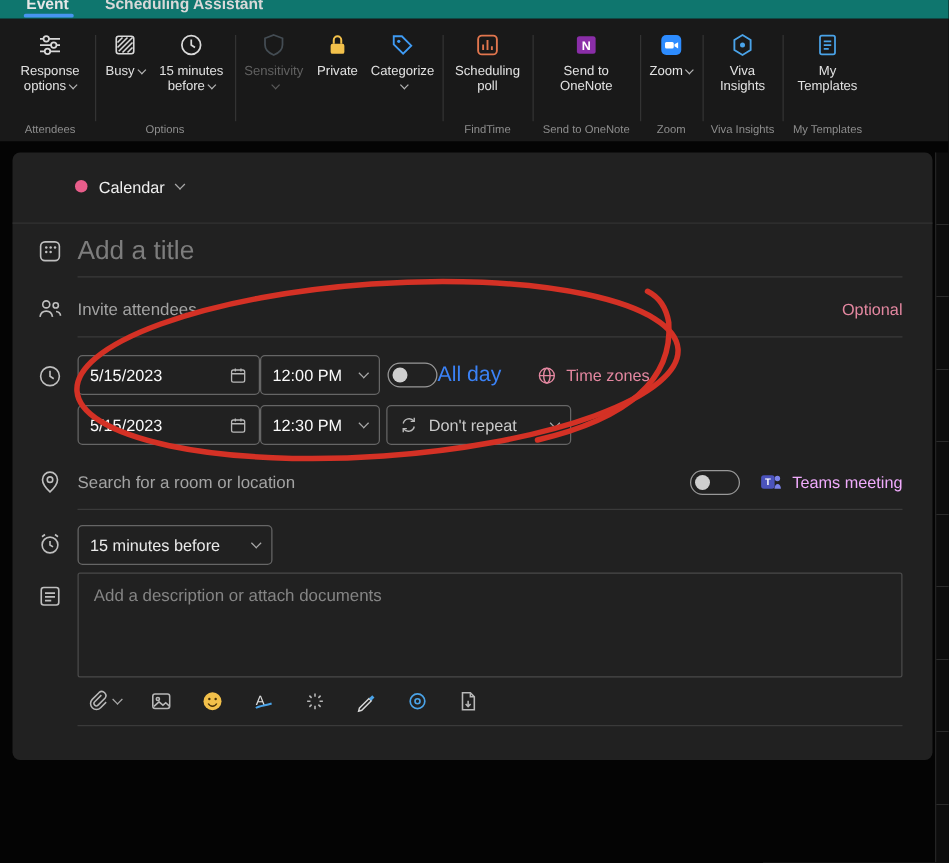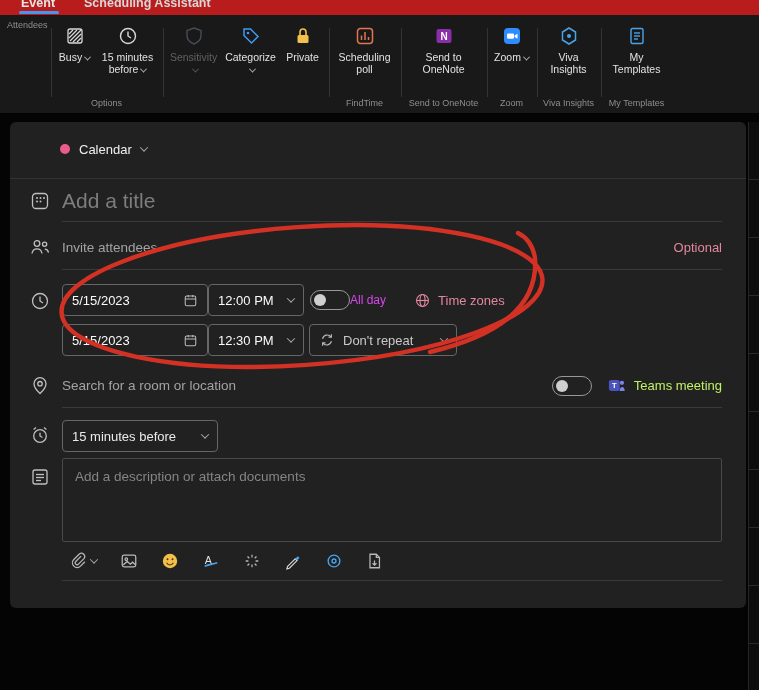--- a/index.html
+++ b/index.html
@@ -5,21 +5,21 @@
   * { box-sizing: border-box; margin: 0; padding: 0; }
   html,body { width: 759px; height: 690px; }
   body {
     background: #040404;
     font-family: "Liberation Sans", sans-serif;
     color: #e8e8e8;
     position: relative;
     overflow: hidden;
   }
   
-  .tabbar { position:absolute; top:0; left:0; right:0; height:15px; background:#b91c1c; overflow:hidden; }
+  .tabbar { position:absolute; top:0; left:0; right:0; height:15px; background:#0f766e; overflow:hidden; }
   .tab { position:absolute; top:-4px; font-size:12.5px; font-weight:700; color:#e6e6e6; white-space:nowrap; }
   .tab-event { left:21px; }
   .tab-sched { left:84px; font-weight:600; color:#d8d8d8; }
   .tab-underline { position:absolute; left:19px; top:11px; width:40px; height:3px; background:#4795f1; border-radius:2px; }
 
   
   .ribbon { position:absolute; top:15px; left:0; right:0; height:98px; background:#191919; display:flex; align-items:stretch; padding:3px 2px 0 4px; }
   .rgroup { display:flex; flex-direction:column; position:relative; padding:0 3px; }
   .rgroup::after { content:''; position:absolute; right:-1px; top:10px; bottom:16px; width:1px; background:#333; }
   .rgroup:last-child::after { display:none; }
@@ -54,26 +54,26 @@
   .dt-row { position:absolute; left:52px; display:flex; align-items:center; height:36px; gap:0; }
   .dt-row1 { top:160px; } .dt-row2 { top:200px; }
   .field { height:32px; border:1px solid #666; border-radius:4px; background:transparent; display:flex; align-items:center; padding:0 9px; font-size:13px; color:#fafafa; cursor:pointer; }
   .date-field { width:146px; justify-content:space-between; }
   .time-field { width:96px; justify-content:space-between; }
   .repeat-field { width:148px; gap:8px; color:#c9c9c9; margin-left:5px; }
   .repeat-field .chev-form { margin-left:auto; }
   .toggle { width:40px; height:20px; border:1px solid #989898; border-radius:10px; position:relative; flex:none; cursor:pointer; }
   .toggle .knob { position:absolute; left:3px; top:3px; width:12px; height:12px; background:#cfcfcf; border-radius:50%; }
   .allday-toggle { margin-left:6px; }
-  .allday-label { font-size:12px; color:#d946ef; }
+  .allday-label { font-size:17px; color:#3b82f6; }
   .timezones { display:flex; align-items:center; gap:7px; margin-left:28px; color:#e387a0; font-size:13px; cursor:pointer; }
 
   .location-row { top:242px; height:44px; justify-content:space-between; }
   .loc-right { display:flex; align-items:center; gap:0; }
-  .teams-label { font-size:13px; color:#bef264; margin-left:8px; }
+  .teams-label { font-size:13px; color:#f0abfc; margin-left:8px; }
   .teams-ic { margin-left:16px; display:flex; }
 
   .reminder-row { top:296px; height:36px; }
   .reminder-field { width:156px; justify-content:space-between; color:#eaeaea; }
 
   .desc-box { position:absolute; left:52px; top:336px; width:660px; height:84px; border:1px solid #4a4a4a; border-radius:2px; padding:10px 12px; font-size:13.5px; color:#858585; cursor:text; }
   .toolbar { position:absolute; left:52px; right:24px; top:420px; height:39px; display:flex; align-items:center; gap:23px; border-bottom:1px solid #3a3a3a; padding-left:8px; }
   .tb { display:flex; align-items:center; cursor:pointer; }
 
   
@@ -88,20 +88,35 @@
 
 <div class="tabbar">
   <span class="tab tab-event">Event</span>
   <span class="tab tab-sched">Scheduling Assistant</span>
   <div class="tab-underline"></div>
 </div>
 
 <div class="ribbon">
 
   <div class="rgroup">
+    <div class="rbuttons">
+      <div class="rbtn w66">
+        <span class="ricon">
+          <svg width="22" height="22" viewBox="0 0 22 22" fill="none" stroke="#d9d9d9" stroke-width="1.4">
+            <line x1="3" y1="6" x2="19" y2="6"></line>
+              <circle cx="8" cy="6" r="2.2" fill="#191919"></circle>
+            <line x1="3" y1="11" x2="19" y2="11"></line>
+              <circle cx="14" cy="11" r="2.2" fill="#191919"></circle>
+            <line x1="3" y1="16" x2="19" y2="16"></line>
+              <circle cx="9" cy="16" r="2.2" fill="#191919"></circle>
+          </svg>
+        </span>
+        <span><span>Response options</span><span class="chev"></span></span>
+      </div>
+    </div>
     <div class="rgroup-label">Attendees</div>
   </div>
 
   <div class="rgroup">
     <div class="rbuttons">
       <div class="rbtn w42">
         <span class="ricon">
           <svg width="22" height="22" viewBox="0 0 22 22" fill="none" stroke="#d9d9d9" stroke-width="1.3">
             <rect x="4" y="4" width="14" height="14" rx="2"></rect>
             <line x1="5" y1="9" x2="9" y2="5"></line>
@@ -129,37 +144,37 @@
   <div class="rgroup">
     <div class="rbuttons">
       <div class="rbtn w56 disabled">
         <span class="ricon">
           <svg width="22" height="22" viewBox="0 0 22 22" fill="none" stroke="#6e7f8d" stroke-width="1.4">
             <path d="M11 3l7 2.6v5.2c0 4-3 6.6-7 8.2-4-1.6-7-4.2-7-8.2V5.6z"></path>
           </svg>
         </span>
         <span><span>Sensitivity</span><span class="chev"></span></span>
       </div>
+      <div class="rbtn w46">
+        <span class="ricon">
+          <svg width="22" height="22" viewBox="0 0 22 22" fill="none">
+            <path d="M8 10V7a3 3 0 016 0v3" stroke="#f3c14b" stroke-width="1.6"></path>
+            <rect x="5.5" y="10" width="11" height="8" rx="1.5" fill="#f3c14b"></rect>
+          </svg>
+        </span>
+        <span>Private</span>
+      </div>
       <div class="rbtn w58">
         <span class="ricon">
           <svg width="22" height="22" viewBox="0 0 22 22" fill="none" stroke="#3f9bf4" stroke-width="1.5">
             <path d="M4 4h6.5l7.5 7.5-6.5 6.5L4 10.5z"></path>
               <circle cx="8" cy="8" r="1.3" fill="#3f9bf4" stroke="none"></circle>
           </svg>
         </span>
         <span><span>Categorize</span><span class="chev"></span></span>
-      </div>
-      <div class="rbtn w46">
-        <span class="ricon">
-          <svg width="22" height="22" viewBox="0 0 22 22" fill="none">
-            <path d="M8 10V7a3 3 0 016 0v3" stroke="#f3c14b" stroke-width="1.6"></path>
-            <rect x="5.5" y="10" width="11" height="8" rx="1.5" fill="#f3c14b"></rect>
-          </svg>
-        </span>
-        <span>Private</span>
       </div>
     </div>
   </div>
 
   <div class="rgroup">
     <div class="rbuttons">
       <div class="rbtn w66">
         <span class="ricon">
           <svg width="22" height="22" viewBox="0 0 22 22" fill="none" stroke="#e2764e" stroke-width="1.5">
             <rect x="3.5" y="3.5" width="15" height="15" rx="3"></rect>

